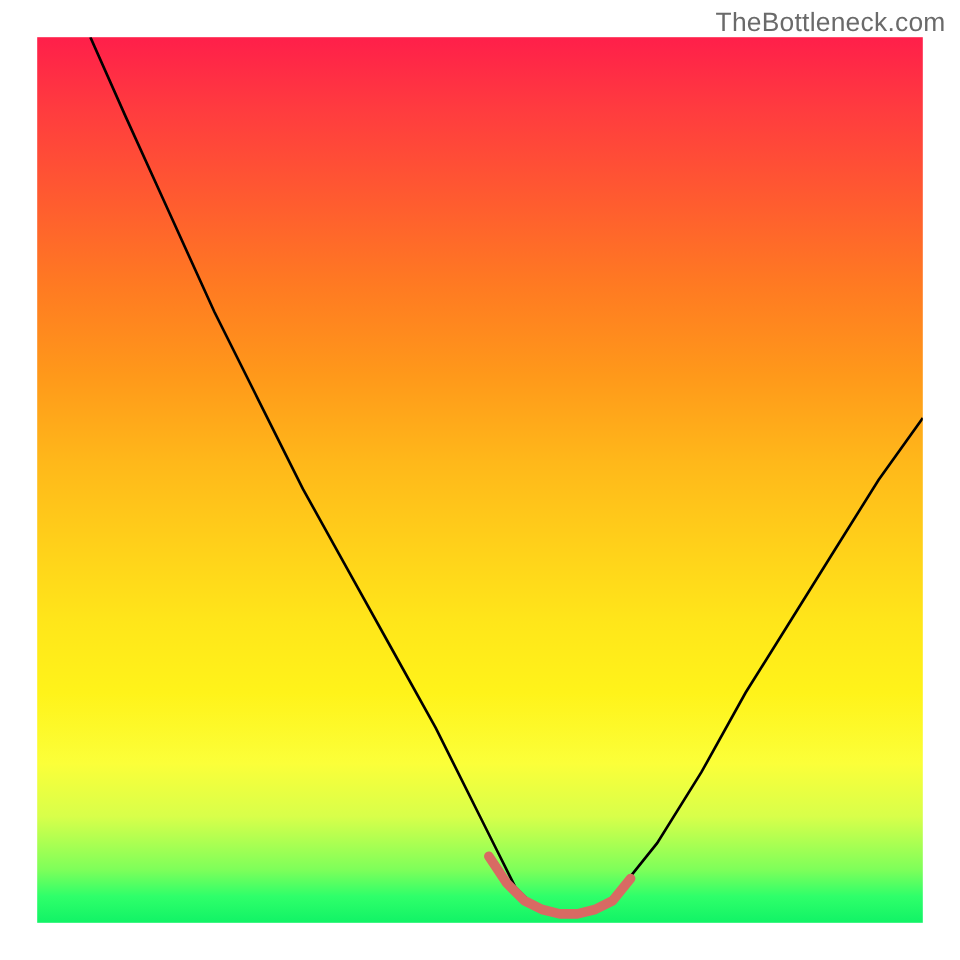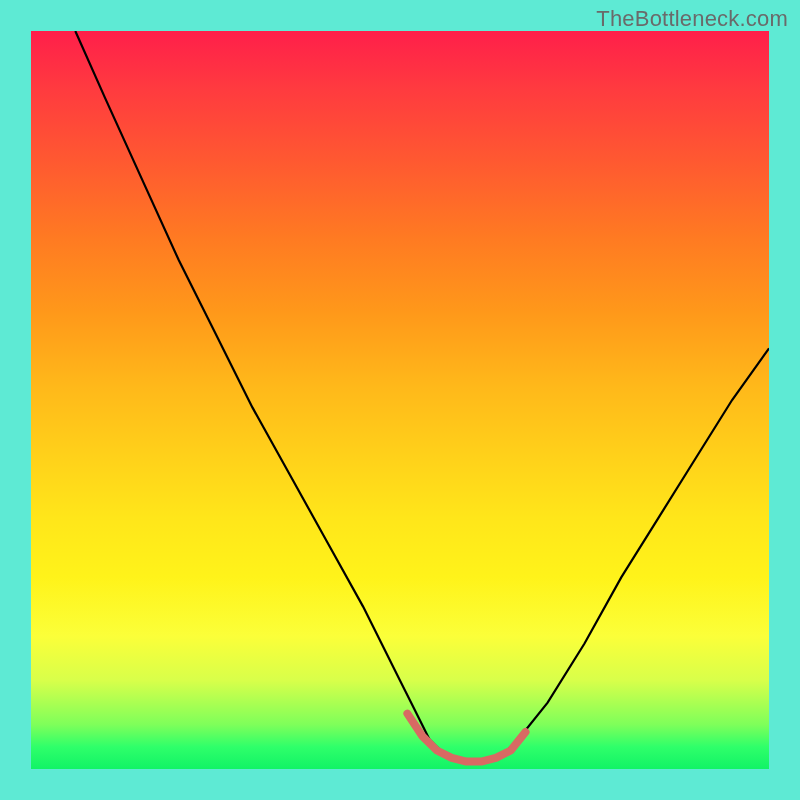--- a/index.html
+++ b/index.html
@@ -8,21 +8,21 @@
     width: 800px;
     height: 800px;
     overflow: hidden;
     background: #000;
     font-family: Arial, Helvetica, sans-serif;
   }
   .frame {
     position: relative;
     width: 800px;
     height: 800px;
-    background: #5eead4;
+    background: #ffffff;
     text-decoration: underline;
   }
   .plot {
     position: absolute;
     left: 31px;
     top: 31px;
     width: 738px;
     height: 738px;
     background: linear-gradient(to bottom,
       #ff1f4a 0%,

